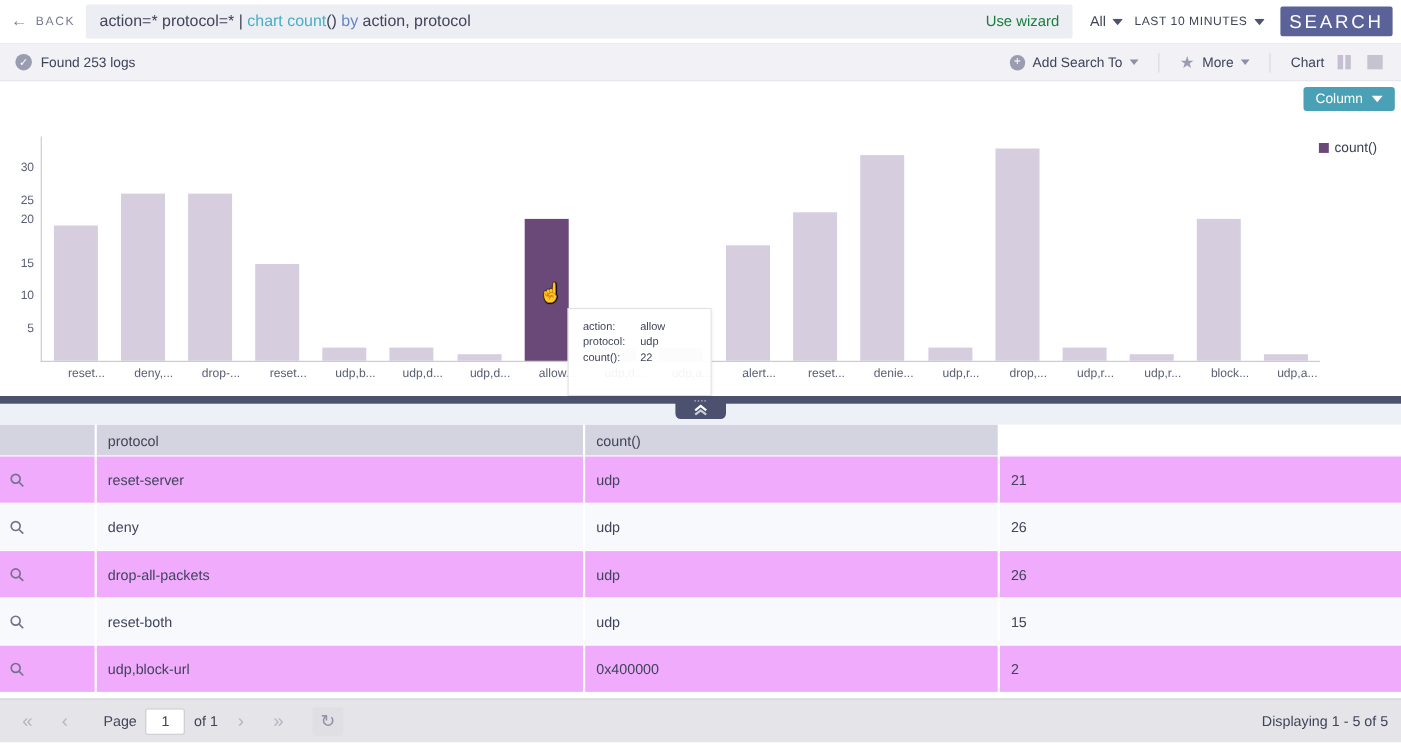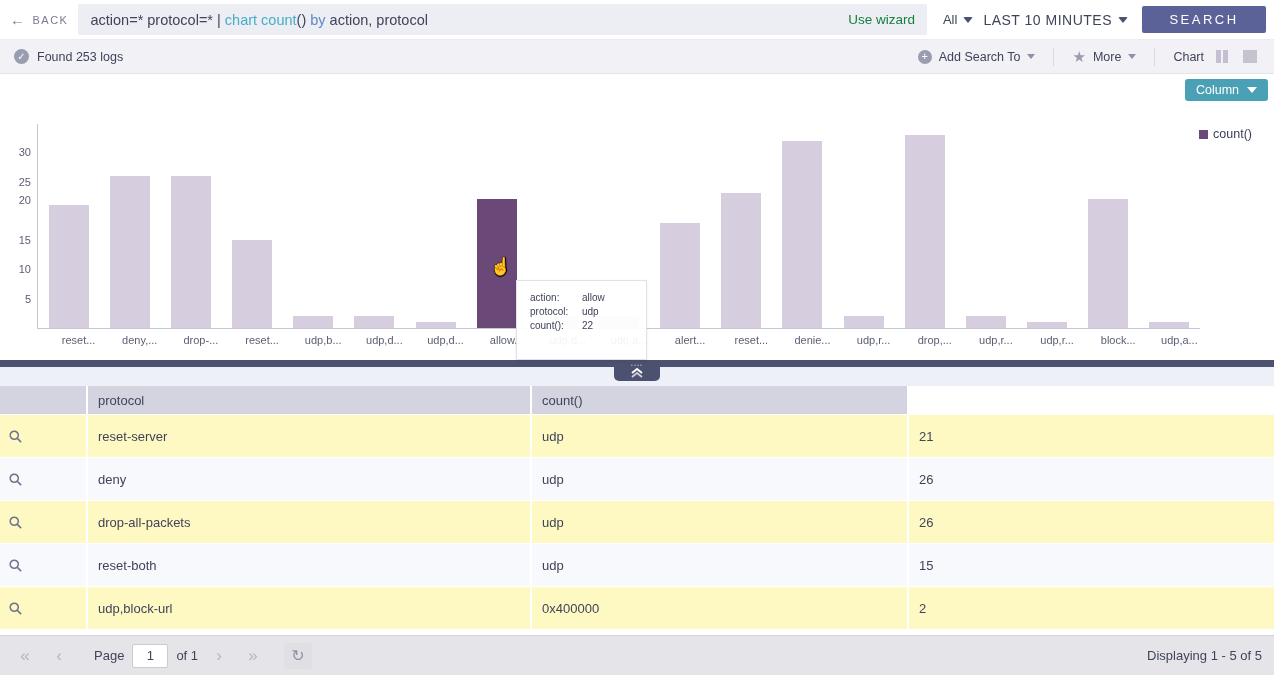--- a/index.html
+++ b/index.html
@@ -12,23 +12,23 @@
   
   .topbar { height:40px; background:#fff; display:flex; align-items:center; padding:0 8px; border-bottom:1px solid #ececf2; flex:none; }
   .back-btn { display:flex; align-items:center; gap:6px; color:#787b92; font-size:11px; letter-spacing:1.5px; padding:0 10px 0 2px; cursor:pointer; flex:none; }
   .back-arrow { font-size:15px; line-height:1; color:#787b92; }
   .query-field { flex:1; height:31px; background:#ededf4; border-radius:2px; display:flex; align-items:center; padding:0 12px; font-size:14.5px; min-width:0; }
   .query-text { flex:1; white-space:nowrap; overflow:hidden; }
   .q-dark { color:#3f4459; } .q-teal { color:#47aec5; } .q-blue { color:#6286c9; }
   .use-wizard { color:#15803d; font-size:13.5px; flex:none; padding-left:14px; cursor:pointer; }
   .dd { display:flex; align-items:center; gap:6px; color:#3f4459; cursor:pointer; flex:none; }
   .dd-all { font-size:13px; margin:0 10px 0 16px; }
-  .dd-time { font-size:14px; letter-spacing:0.5px; margin-right:14px; }
+  .dd-time { font-size:11px; letter-spacing:0.5px; margin-right:14px; }
   .caret { width:0; height:0; border-left:5px solid transparent; border-right:5px solid transparent; border-top:6px solid #4c5270; border-radius:2px; }
-  .search-btn { background:#5b6297; color:#fff; font-size:13px; letter-spacing:2.5px; border:none; border-radius:2px; width:124px; height:27px; cursor:pointer; flex:none; }
+  .search-btn { background:#5b6297; color:#fff; font-size:17px; letter-spacing:2.5px; border:none; border-radius:2px; width:102px; height:27px; cursor:pointer; flex:none; }
   
   .toolbar2 { height:34px; background:#f1f1f6; border-bottom:1px solid #e3e3ea; display:flex; align-items:center; padding:0 14px; font-size:12.5px; color:#3f4459; flex:none; }
   .status { display:flex; align-items:center; gap:8px; }
   .check-circle { width:15px; height:15px; border-radius:50%; background:#9a9cb0; color:#fff; font-size:10px; display:flex; align-items:center; justify-content:center; }
   .tb-right { margin-left:auto; display:flex; align-items:center; gap:10px; }
   .tb-item { display:flex; align-items:center; gap:7px; cursor:pointer; }
   .plus-circle { width:14px; height:14px; border-radius:50%; background:#9a9cb0; color:#fff; font-size:11px; line-height:13px; text-align:center; }
   .star { color:#9a9cb0; font-size:15px; }
   .caret-sm { width:0; height:0; border-left:4px solid transparent; border-right:4px solid transparent; border-top:5px solid #8d90a6; }
   .vsep { width:1px; height:18px; background:#d8d8e0; margin:0 8px; }
@@ -57,21 +57,21 @@
   .divider-wrap { position:relative; height:26px; background:#eef0f8; flex:none; }
   .divider-bar { height:7px; background:#4d5170; }
   .collapse-tab { position:absolute; left:50%; transform:translateX(-50%); top:0; width:46px; height:21px; background:#4d5170; border-radius:0 0 5px 5px; display:flex; flex-direction:column; align-items:center; justify-content:center; cursor:pointer; }
   .tab-dots { color:#9fa2b8; font-size:6px; letter-spacing:1px; line-height:4px; }
   
   .grid { display:grid; grid-template-columns:86px 442px 375px 1fr; column-gap:2px; background:#fff; }
   .thead { flex:none; }
   .thead .cell { background:#d3d4df; height:28px; display:flex; align-items:center; font-size:13px; color:#3f4459; padding-left:10px; }
   .trow { margin-top:1px; cursor:pointer; }
   .trow .cell { height:42px; display:flex; align-items:center; font-size:13px; color:#3f4459; padding-left:10px; }
-  .trow.odd .cell { background:#fef9c3; }
+  .trow.odd .cell { background:#f0abfc; }
   .trow.even .cell { background:#f8f9fd; }
   .cell.iconcell { padding-left:8px; }
   .mag-btn { background:none; border:none; cursor:pointer; padding:0; display:flex; align-items:center; }
   
   .footer { margin-top:auto; height:40px; background:#e5e5e9; border-top:1px solid #d2d2d8; display:flex; align-items:center; padding:0 12px; gap:8px; font-size:13px; color:#3f4459; flex:none; }
   .pg-btn { width:26px; height:26px; border:none; border-radius:3px; background:transparent; color:#b4b5c0; font-size:17px; line-height:1; cursor:default; }
   .page-label { margin-left:14px; }
   .page-input { width:36px; height:24px; border:1px solid #c9cad2; border-radius:2px; text-align:center; font-size:13px; color:#3f4459; background:#fff; font-family:"Liberation Sans",sans-serif; }
   .refresh-btn { width:28px; height:26px; border:none; border-radius:3px; background:#dfdfe4; color:#8f92a6; font-size:16px; cursor:pointer; margin-left:10px; }
   .displaying { margin-left:auto; }

